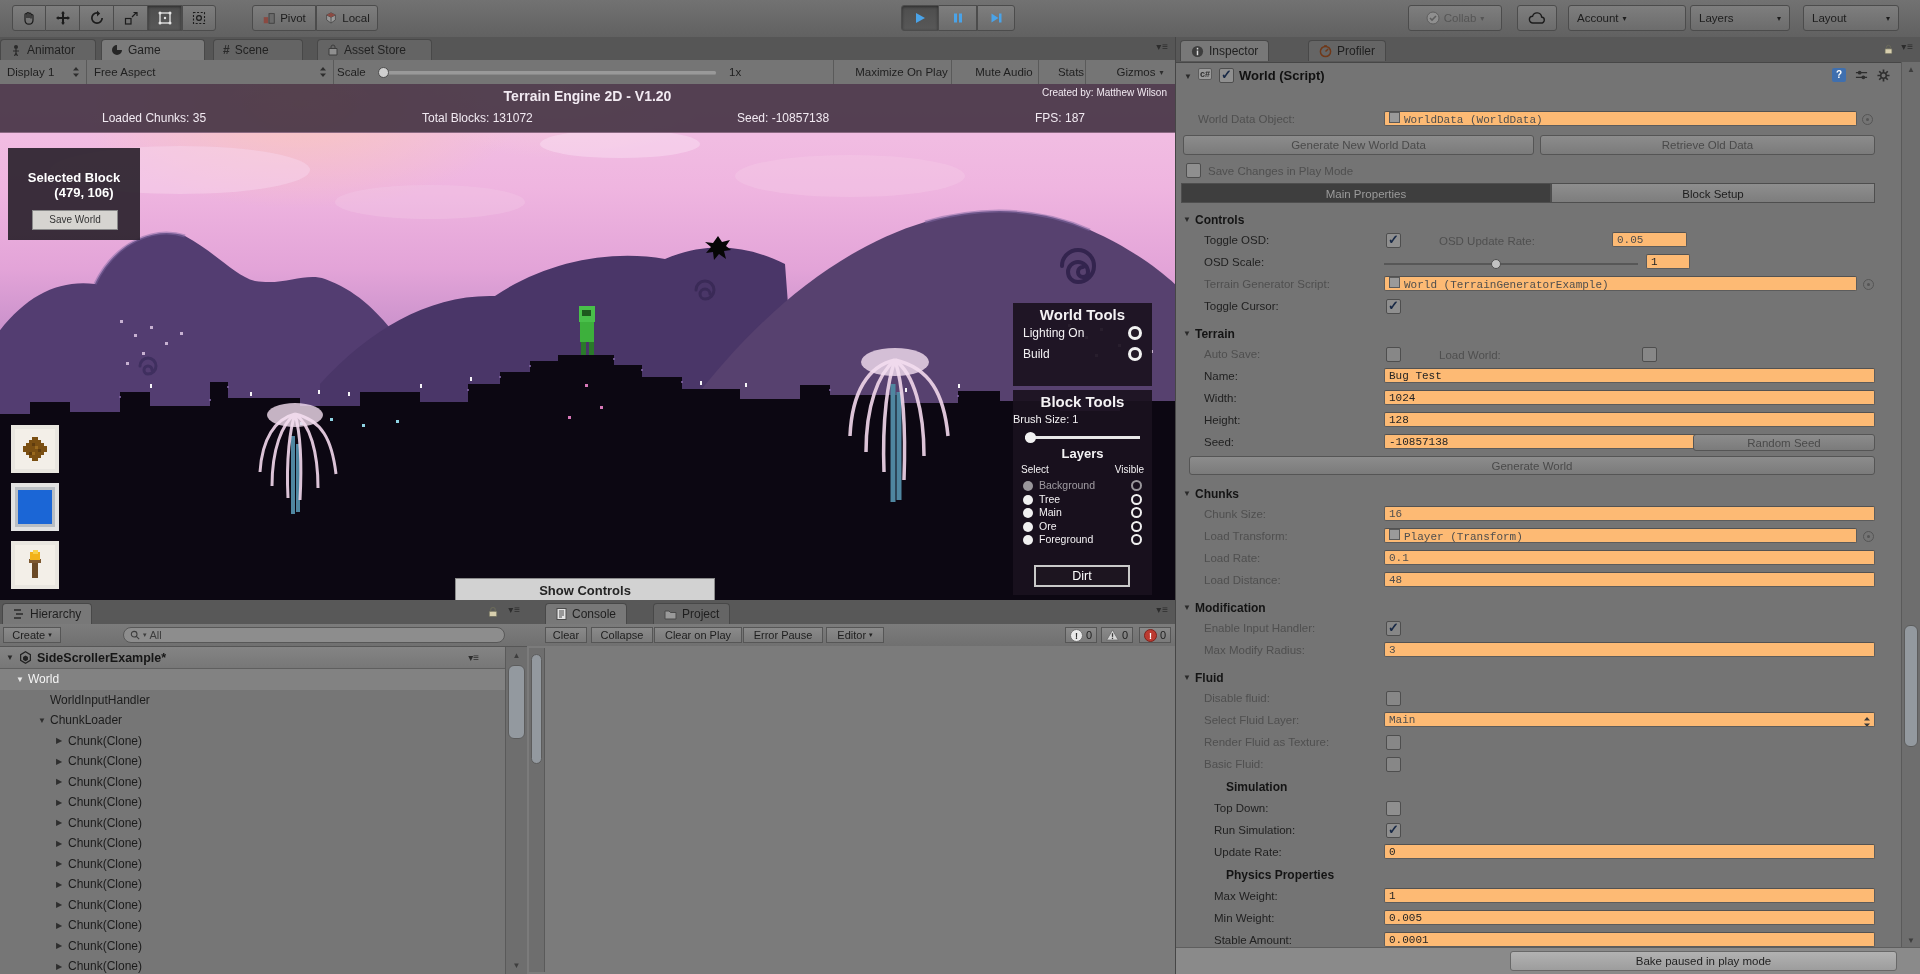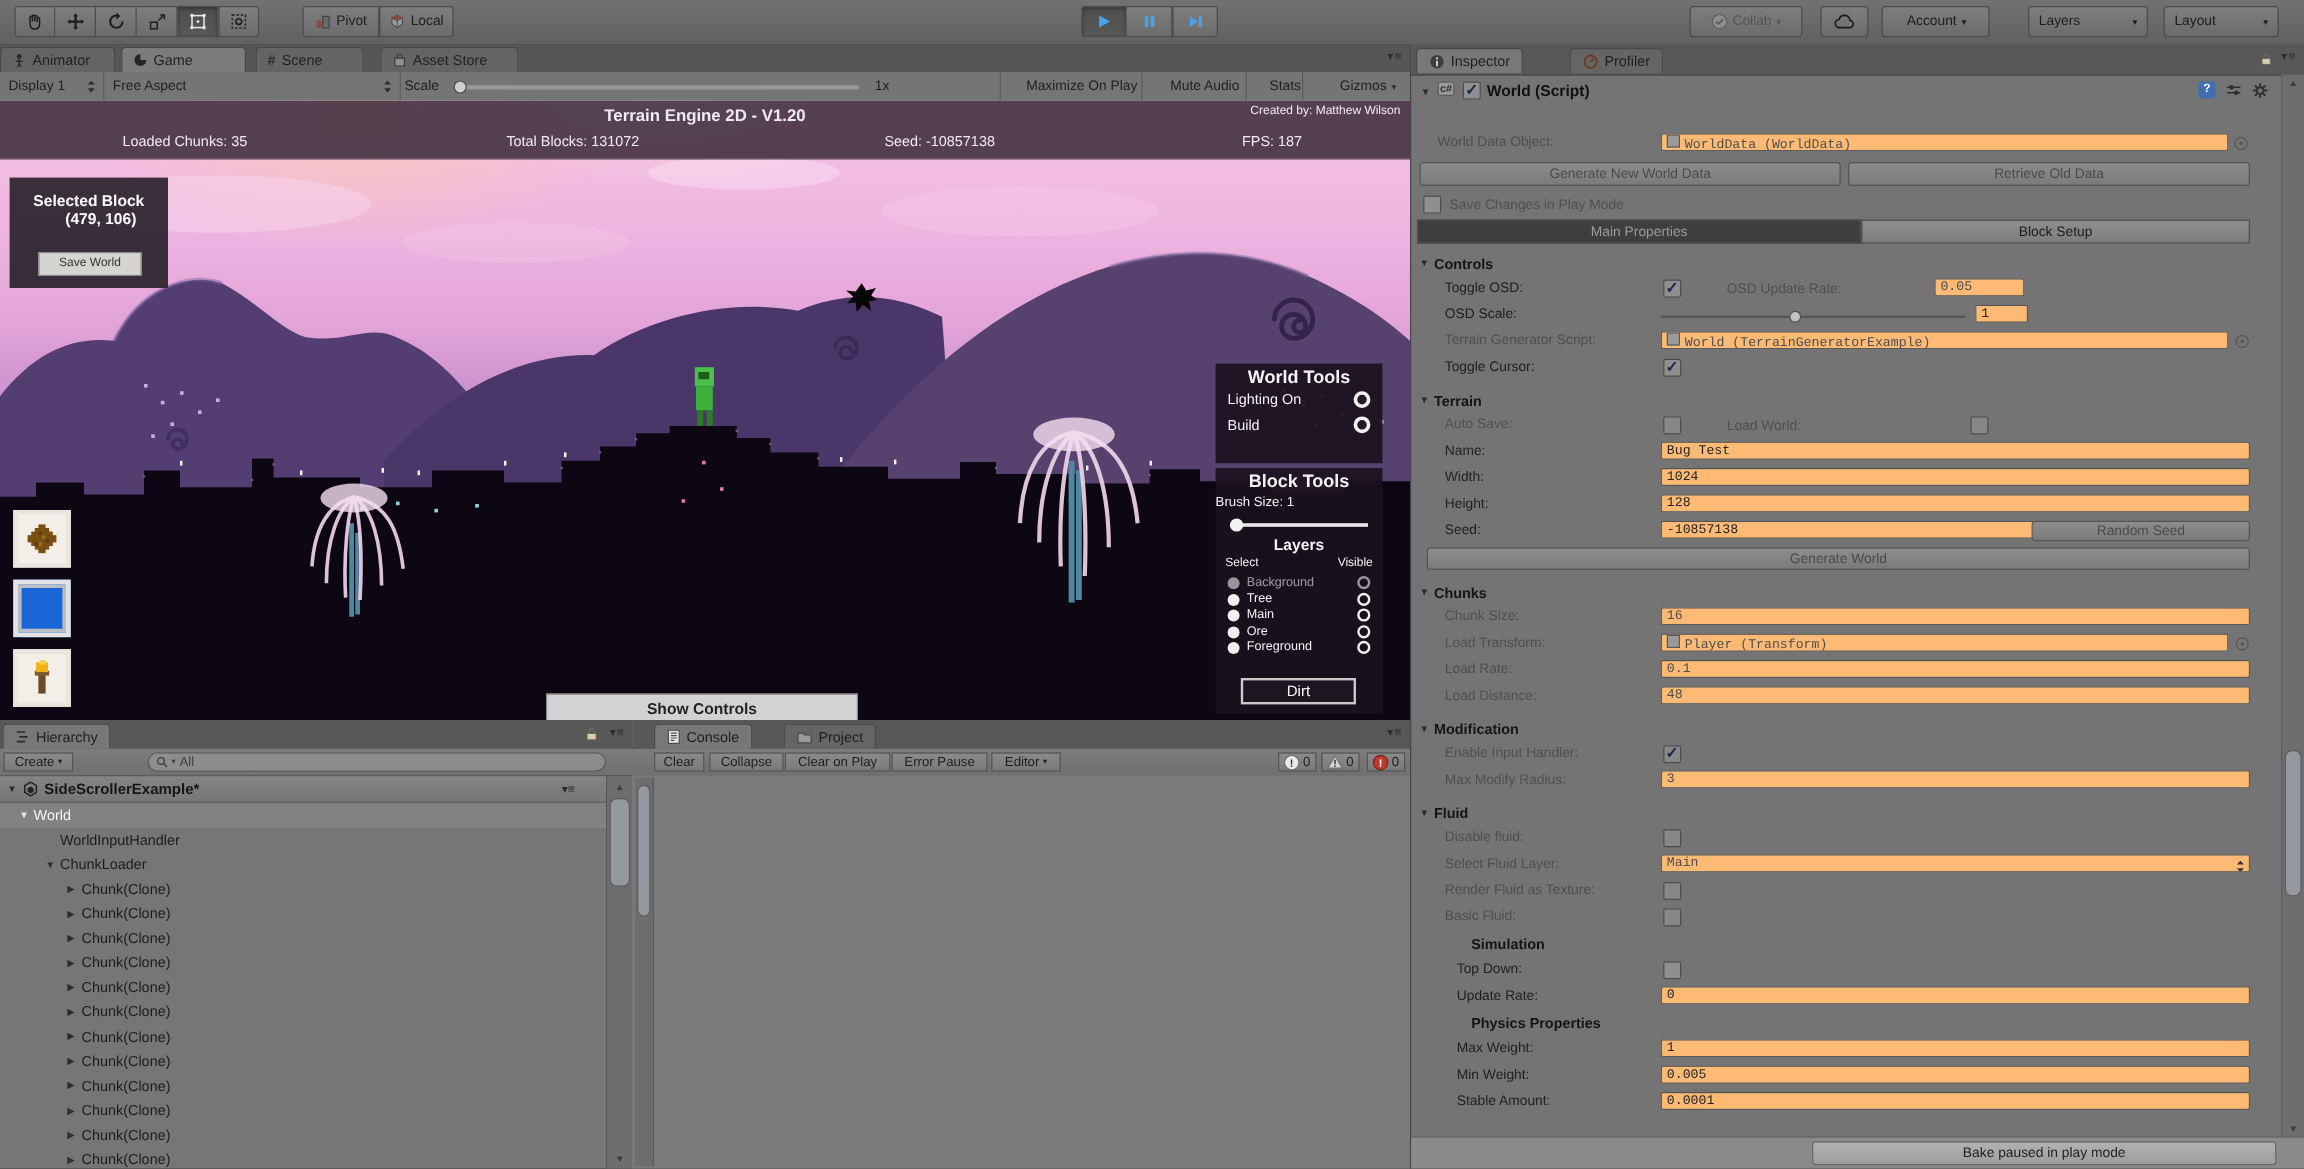--- a/index.html
+++ b/index.html
@@ -44,21 +44,21 @@
       radial-gradient(ellipse 220px 100px at 560px 5px, rgba(255,228,205,.4), rgba(255,228,205,0) 70%),
       linear-gradient(180deg,#f3c4e4 0%,#efb5e0 18%,#e3a4d8 32%,#c38cc8 46%,#9c6cab 58%,#7b5595 70%,#5d4079 82%,#46305f 100%);}
   .scene{position:absolute;left:0;top:0;width:1175px;height:516px;}
   .hud-header{position:absolute;left:0;top:0;width:1175px;height:48px;
     background:rgba(62,45,62,.88);border-bottom:1px solid rgba(238,184,222,.35);color:#f2eaf2;}
   .hud-title{position:absolute;left:0;right:0;top:4px;text-align:center;font-size:14px;font-weight:bold;}
   .hud-credit{position:absolute;right:8px;top:3px;font-size:10px;}
   .hud-stat{position:absolute;top:27px;font-size:12px;}
   .selblock{position:absolute;left:8px;top:64px;width:132px;height:92px;background:rgba(42,34,44,.92);
     color:#fff;text-align:center;}
-  .selblock .t1{margin-top:12px;font-size:13px;font-weight:bold;}
+  .selblock .t1{margin-top:22px;font-size:13px;font-weight:bold;}
   .selblock .t2{font-size:13px;font-weight:bold;padding-left:20px;}
   .saveworld{position:absolute;left:24px;bottom:10px;width:84px;height:18px;background:#d6d4d0;
     border:1px solid #8a8a8a;font-size:10px;color:#333;line-height:17px;text-align:center;}
   .palette{position:absolute;left:11px;top:341px;width:48px;}
   .ptile{position:relative;width:48px;height:48px;margin-bottom:10px;background:#f3efe8;
     border:4px solid #e9e6e0;box-sizing:border-box;display:flex;align-items:center;justify-content:center;}
   .ptile.water{background:#1b66d6;border-color:#e2e2e2;box-shadow:inset 0 0 0 3px #b9bec4;}
   .gpanel{position:absolute;background:rgba(26,17,30,.92);color:#f4f2f4;}
   .wtools{left:1013px;top:219px;width:139px;height:83px;}
   .gpanel .ttl{ text-align:center;font-size:15px;font-weight:bold;padding-top:3px;}
@@ -261,21 +261,21 @@
           <path d="M4 7l2 2 4-4" stroke="#5e5e5e" fill="none" stroke-width="1.6"></path>
         </svg>
       <span class="dimtxt">Collab</span>
       <span class="dimtxt" style="font-size:8px;">▾</span>
     </div>
     <div class="tbtn rbtn" style="left:1517px;width:40px;">
       <svg width="18" height="14" viewBox="0 0 18 14">
           <path d="M5 12a3.4 3.4 0 01-.4-6.8A4.6 4.6 0 0113.6 6 3 3 0 0113 12z" fill="none" stroke="#1c1c1c" stroke-width="1.4"></path>
         </svg>
     </div>
-    <div class="tbtn rbtn" style="left:1568px;width:90px;justify-content:flex-start;padding:0 20px;">
+    <div class="tbtn rbtn" style="left:1568px;width:118px;justify-content:flex-start;padding:0 8px;">
       <span>Account</span>
       <span style="font-size:8px;">▾</span>
     </div>
     <div class="tbtn rbtn" style="left:1690px;width:100px;justify-content:space-between;padding:0 8px;">
       <span>Layers</span>
       <span style="font-size:8px;">▾</span>
     </div>
     <div class="tbtn rbtn" style="left:1803px;width:96px;justify-content:space-between;padding:0 8px;">
       <span>Layout</span>
       <span style="font-size:8px;">▾</span>
@@ -938,20 +938,26 @@
             <div class="isubh">
               <span>Simulation</span>
             </div>
             <div class="irow">
               <span class="ilabel ind">Top Down:</span>
               <div class="izone">
                 <div class="cb"></div>
               </div>
             </div>
             <div class="irow">
+              <span class="ilabel ind">Run Simulation:</span>
+              <div class="izone">
+                <div class="cb on"></div>
+              </div>
+            </div>
+            <div class="irow">
               <span class="ilabel ind">Update Rate:</span>
               <div class="izone">
                 <div class="ifield full"><span>0</span></div>
               </div>
             </div>
             <div class="isubh">
               <span>Physics Properties</span>
             </div>
             <div class="irow">
               <span class="ilabel ind">Max Weight:</span>

